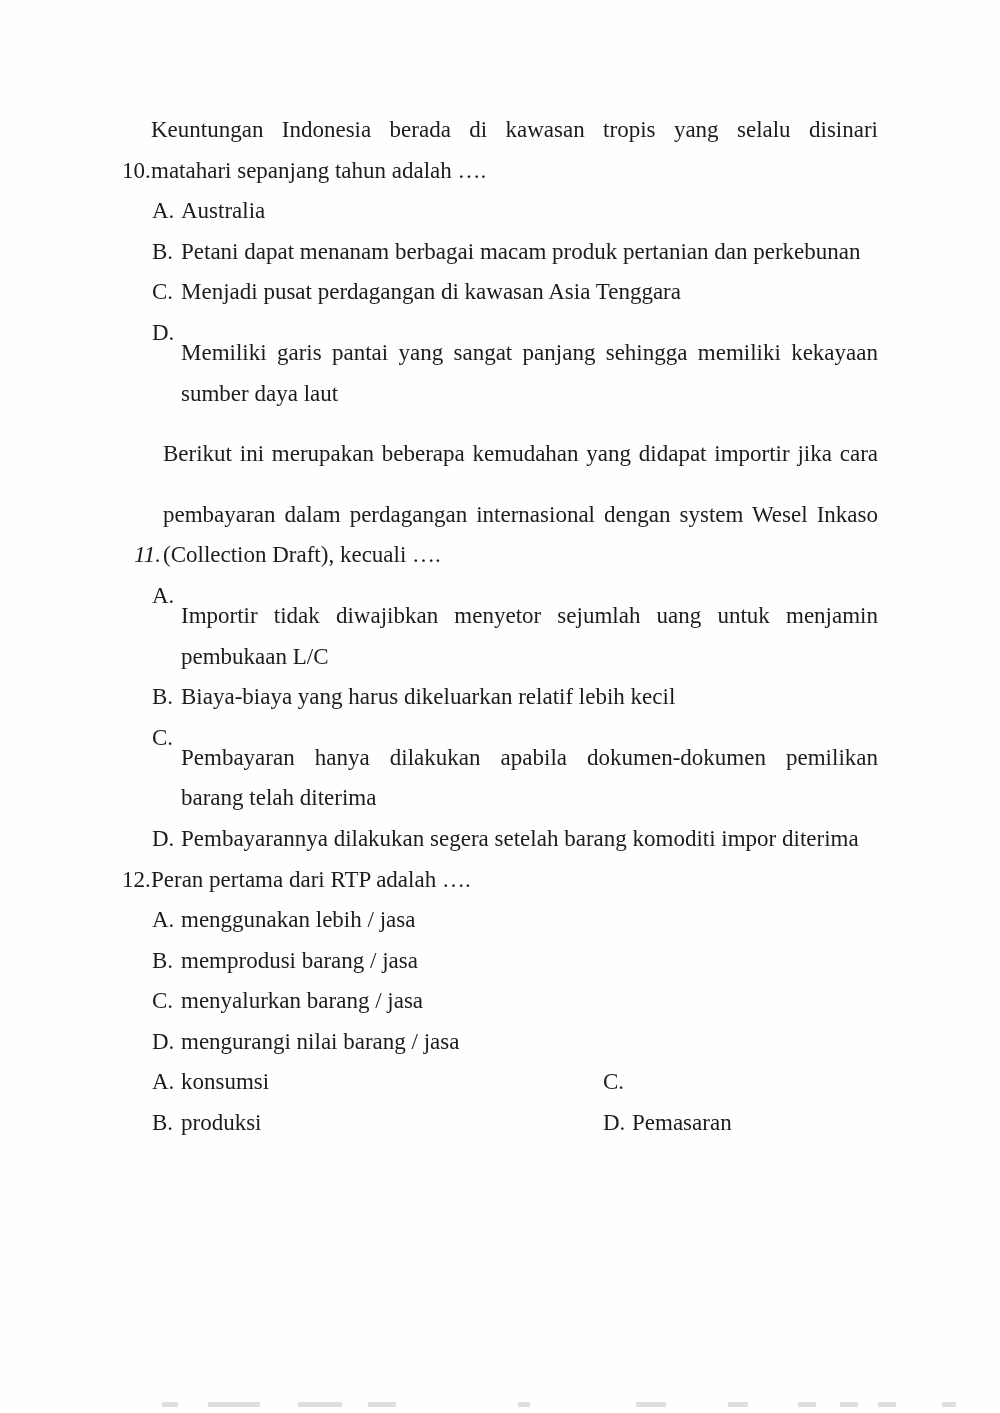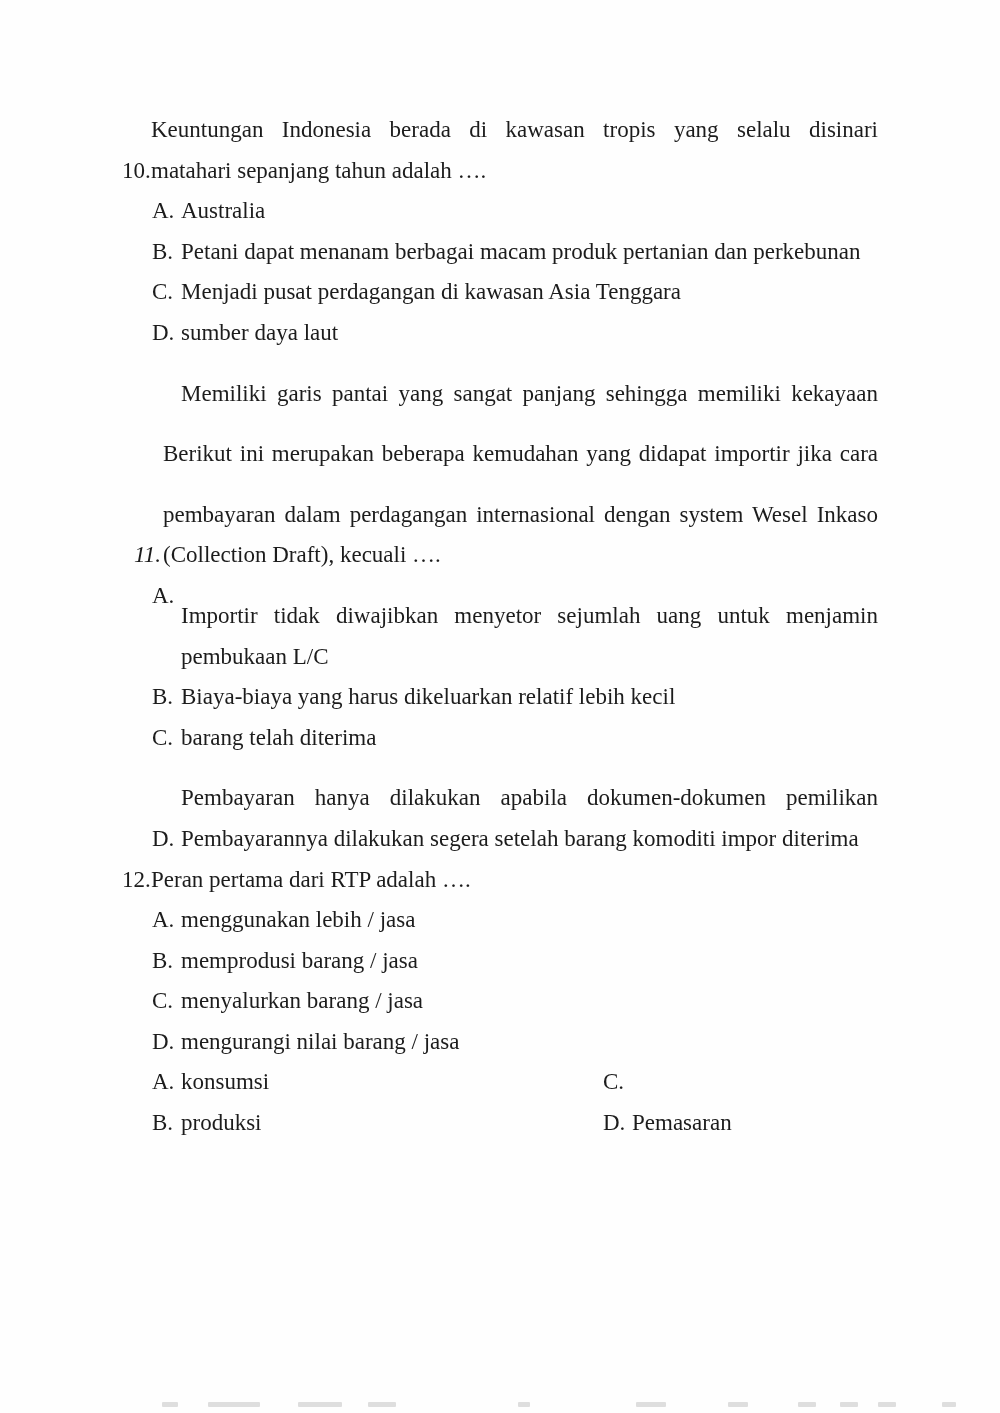--- a/index.html
+++ b/index.html
@@ -86,22 +86,22 @@
       </div>
       <div class="option">
         <span class="omark">C.</span>
         <div class="obody">
           <div class="line">Menjadi pusat perdagangan di kawasan Asia Tenggara</div>
         </div>
       </div>
       <div class="option">
         <span class="omark">D.</span>
         <div class="obody">
+          <div class="line stretch">Memiliki garis pantai yang sangat panjang sehingga memiliki kekayaan</div>
           <div class="line">sumber daya laut</div>
-          <div class="line stretch">Memiliki garis pantai yang sangat panjang sehingga memiliki kekayaan</div>
         </div>
       </div>
     </div>
   </div>
 
   <div class="question">
     <div class="qhead">
       <span class="qnum it">11.</span>
       <div class="qbody">
         <div class="line stretch">Berikut ini merupakan beberapa kemudahan yang didapat importir jika cara</div>
@@ -119,22 +119,22 @@
       </div>
       <div class="option">
         <span class="omark">B.</span>
         <div class="obody">
           <div class="line">Biaya-biaya yang harus dikeluarkan relatif lebih kecil</div>
         </div>
       </div>
       <div class="option">
         <span class="omark">C.</span>
         <div class="obody">
+          <div class="line stretch">Pembayaran hanya dilakukan apabila dokumen-dokumen pemilikan</div>
           <div class="line">barang telah diterima</div>
-          <div class="line stretch">Pembayaran hanya dilakukan apabila dokumen-dokumen pemilikan</div>
         </div>
       </div>
       <div class="option">
         <span class="omark">D.</span>
         <div class="obody">
           <div class="line">Pembayarannya dilakukan segera setelah barang komoditi impor diterima</div>
         </div>
       </div>
     </div>
   </div>

